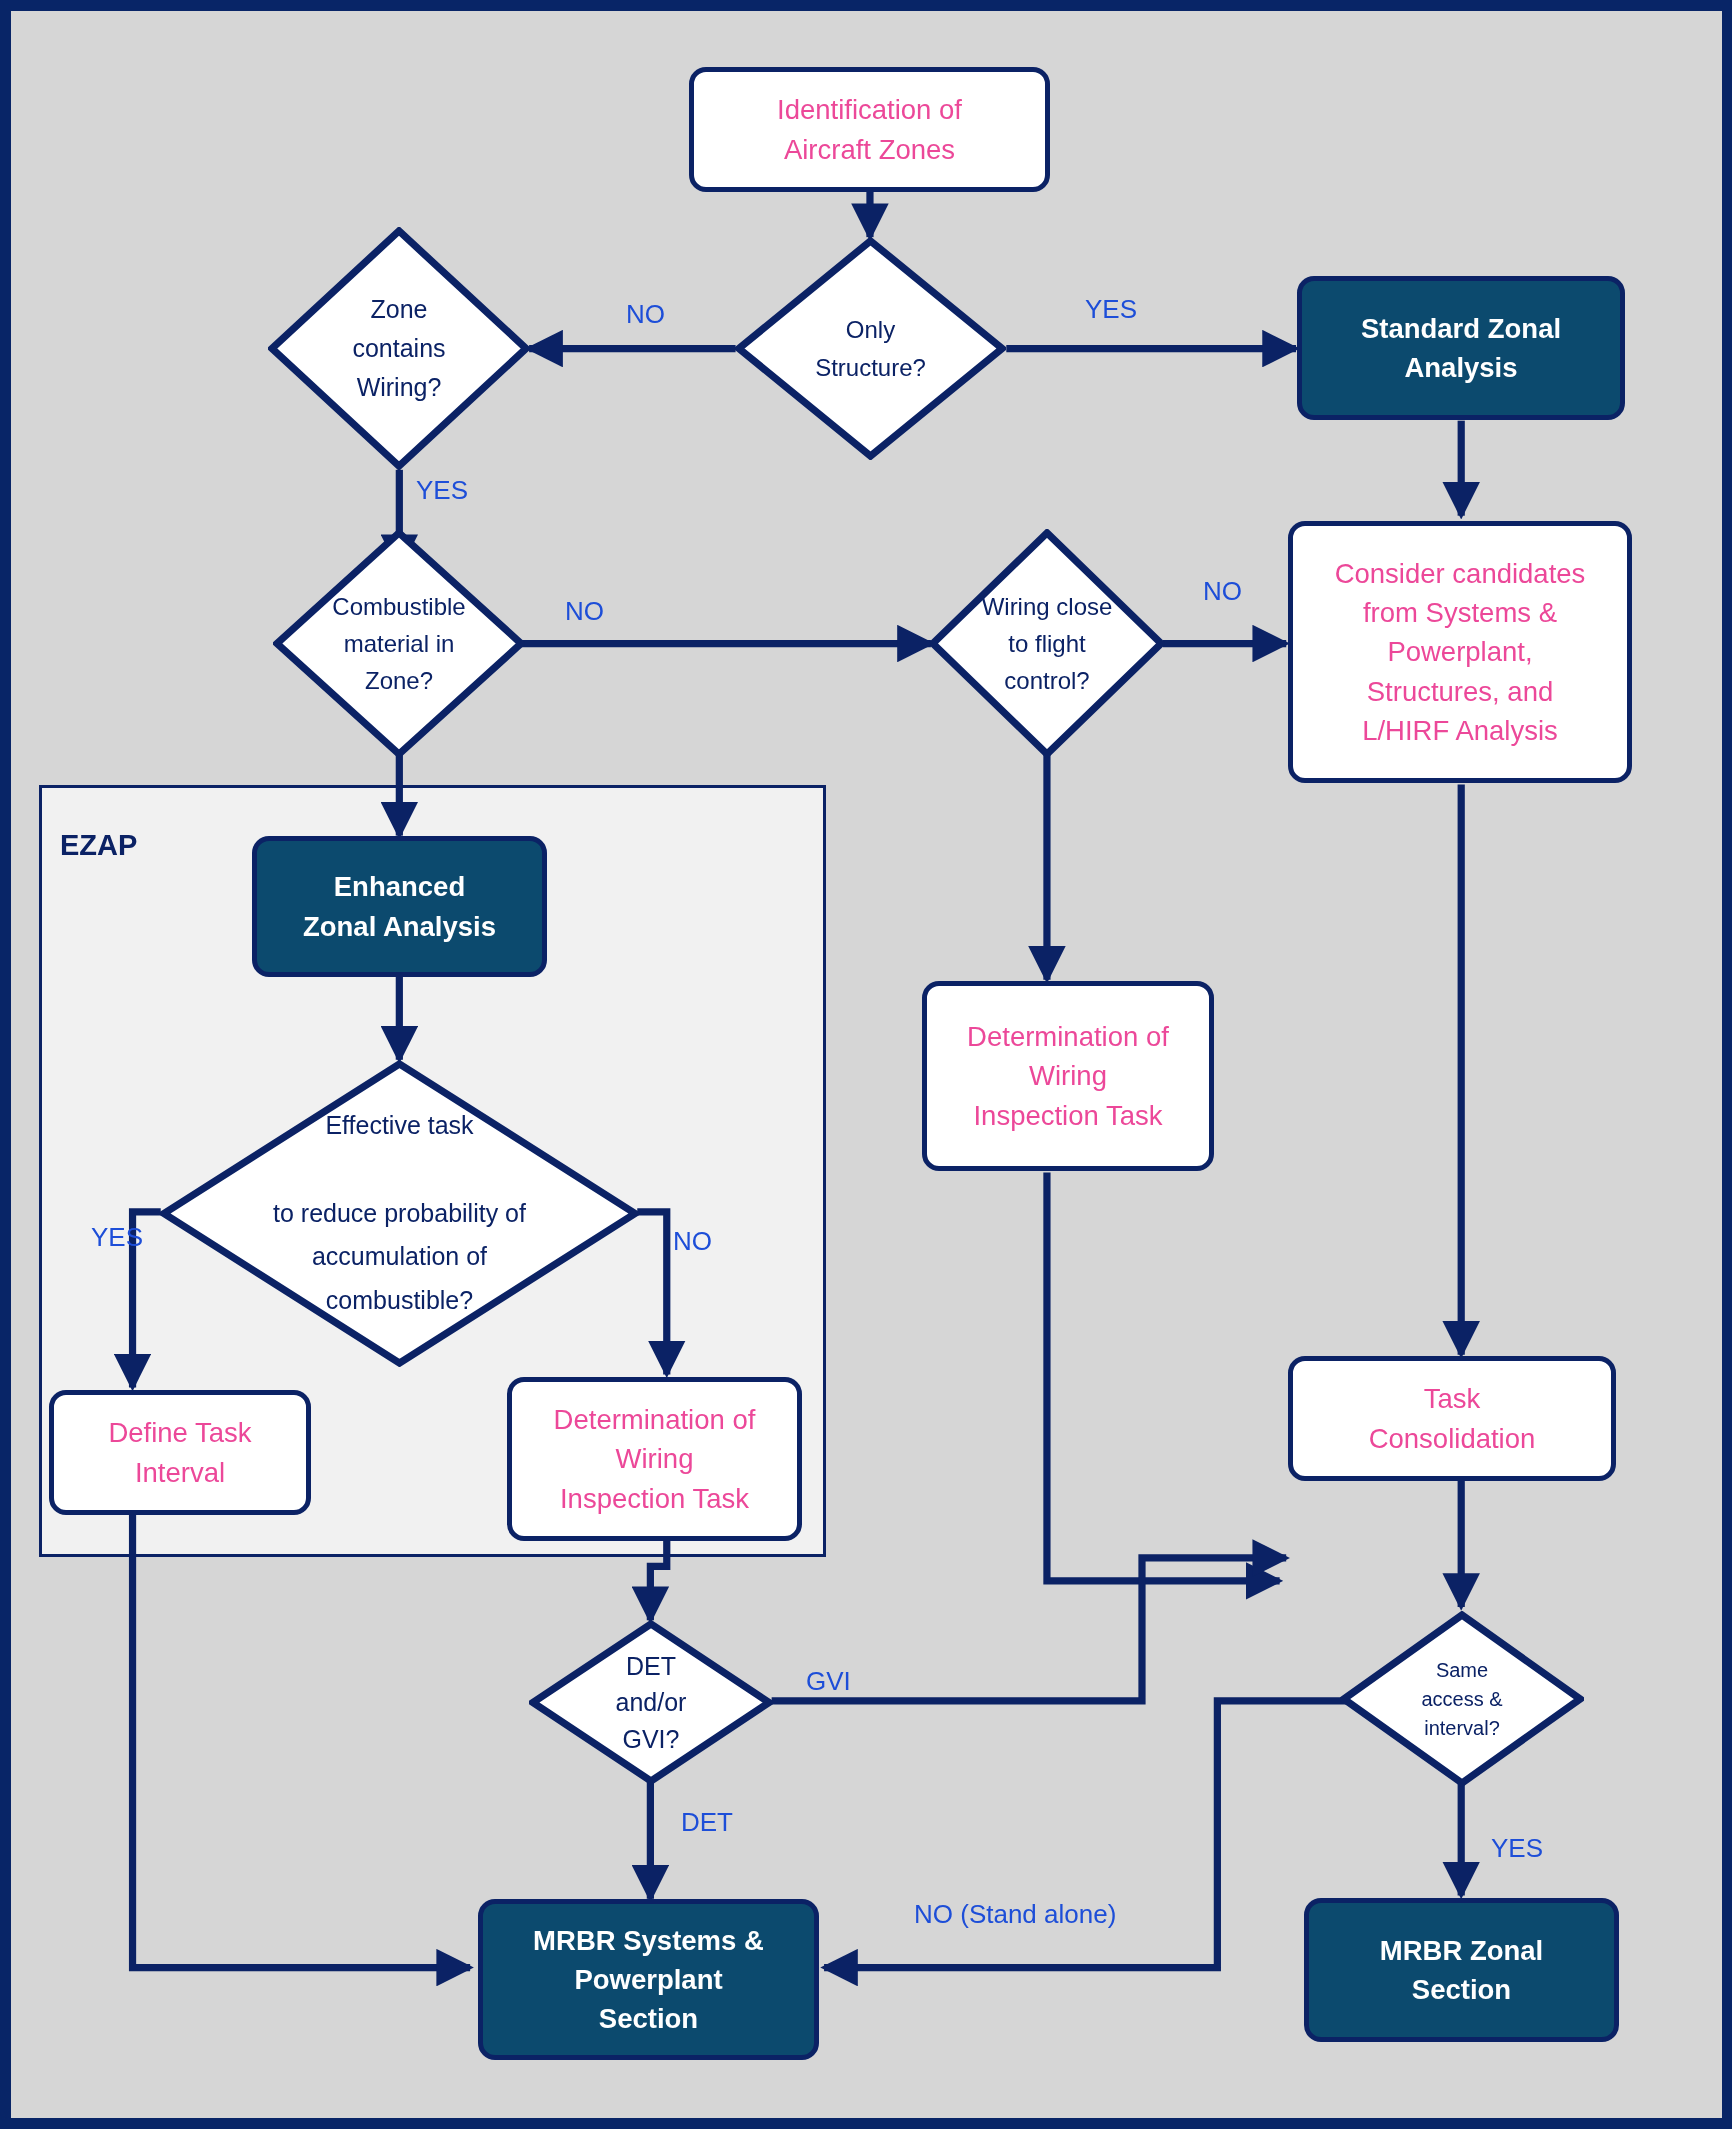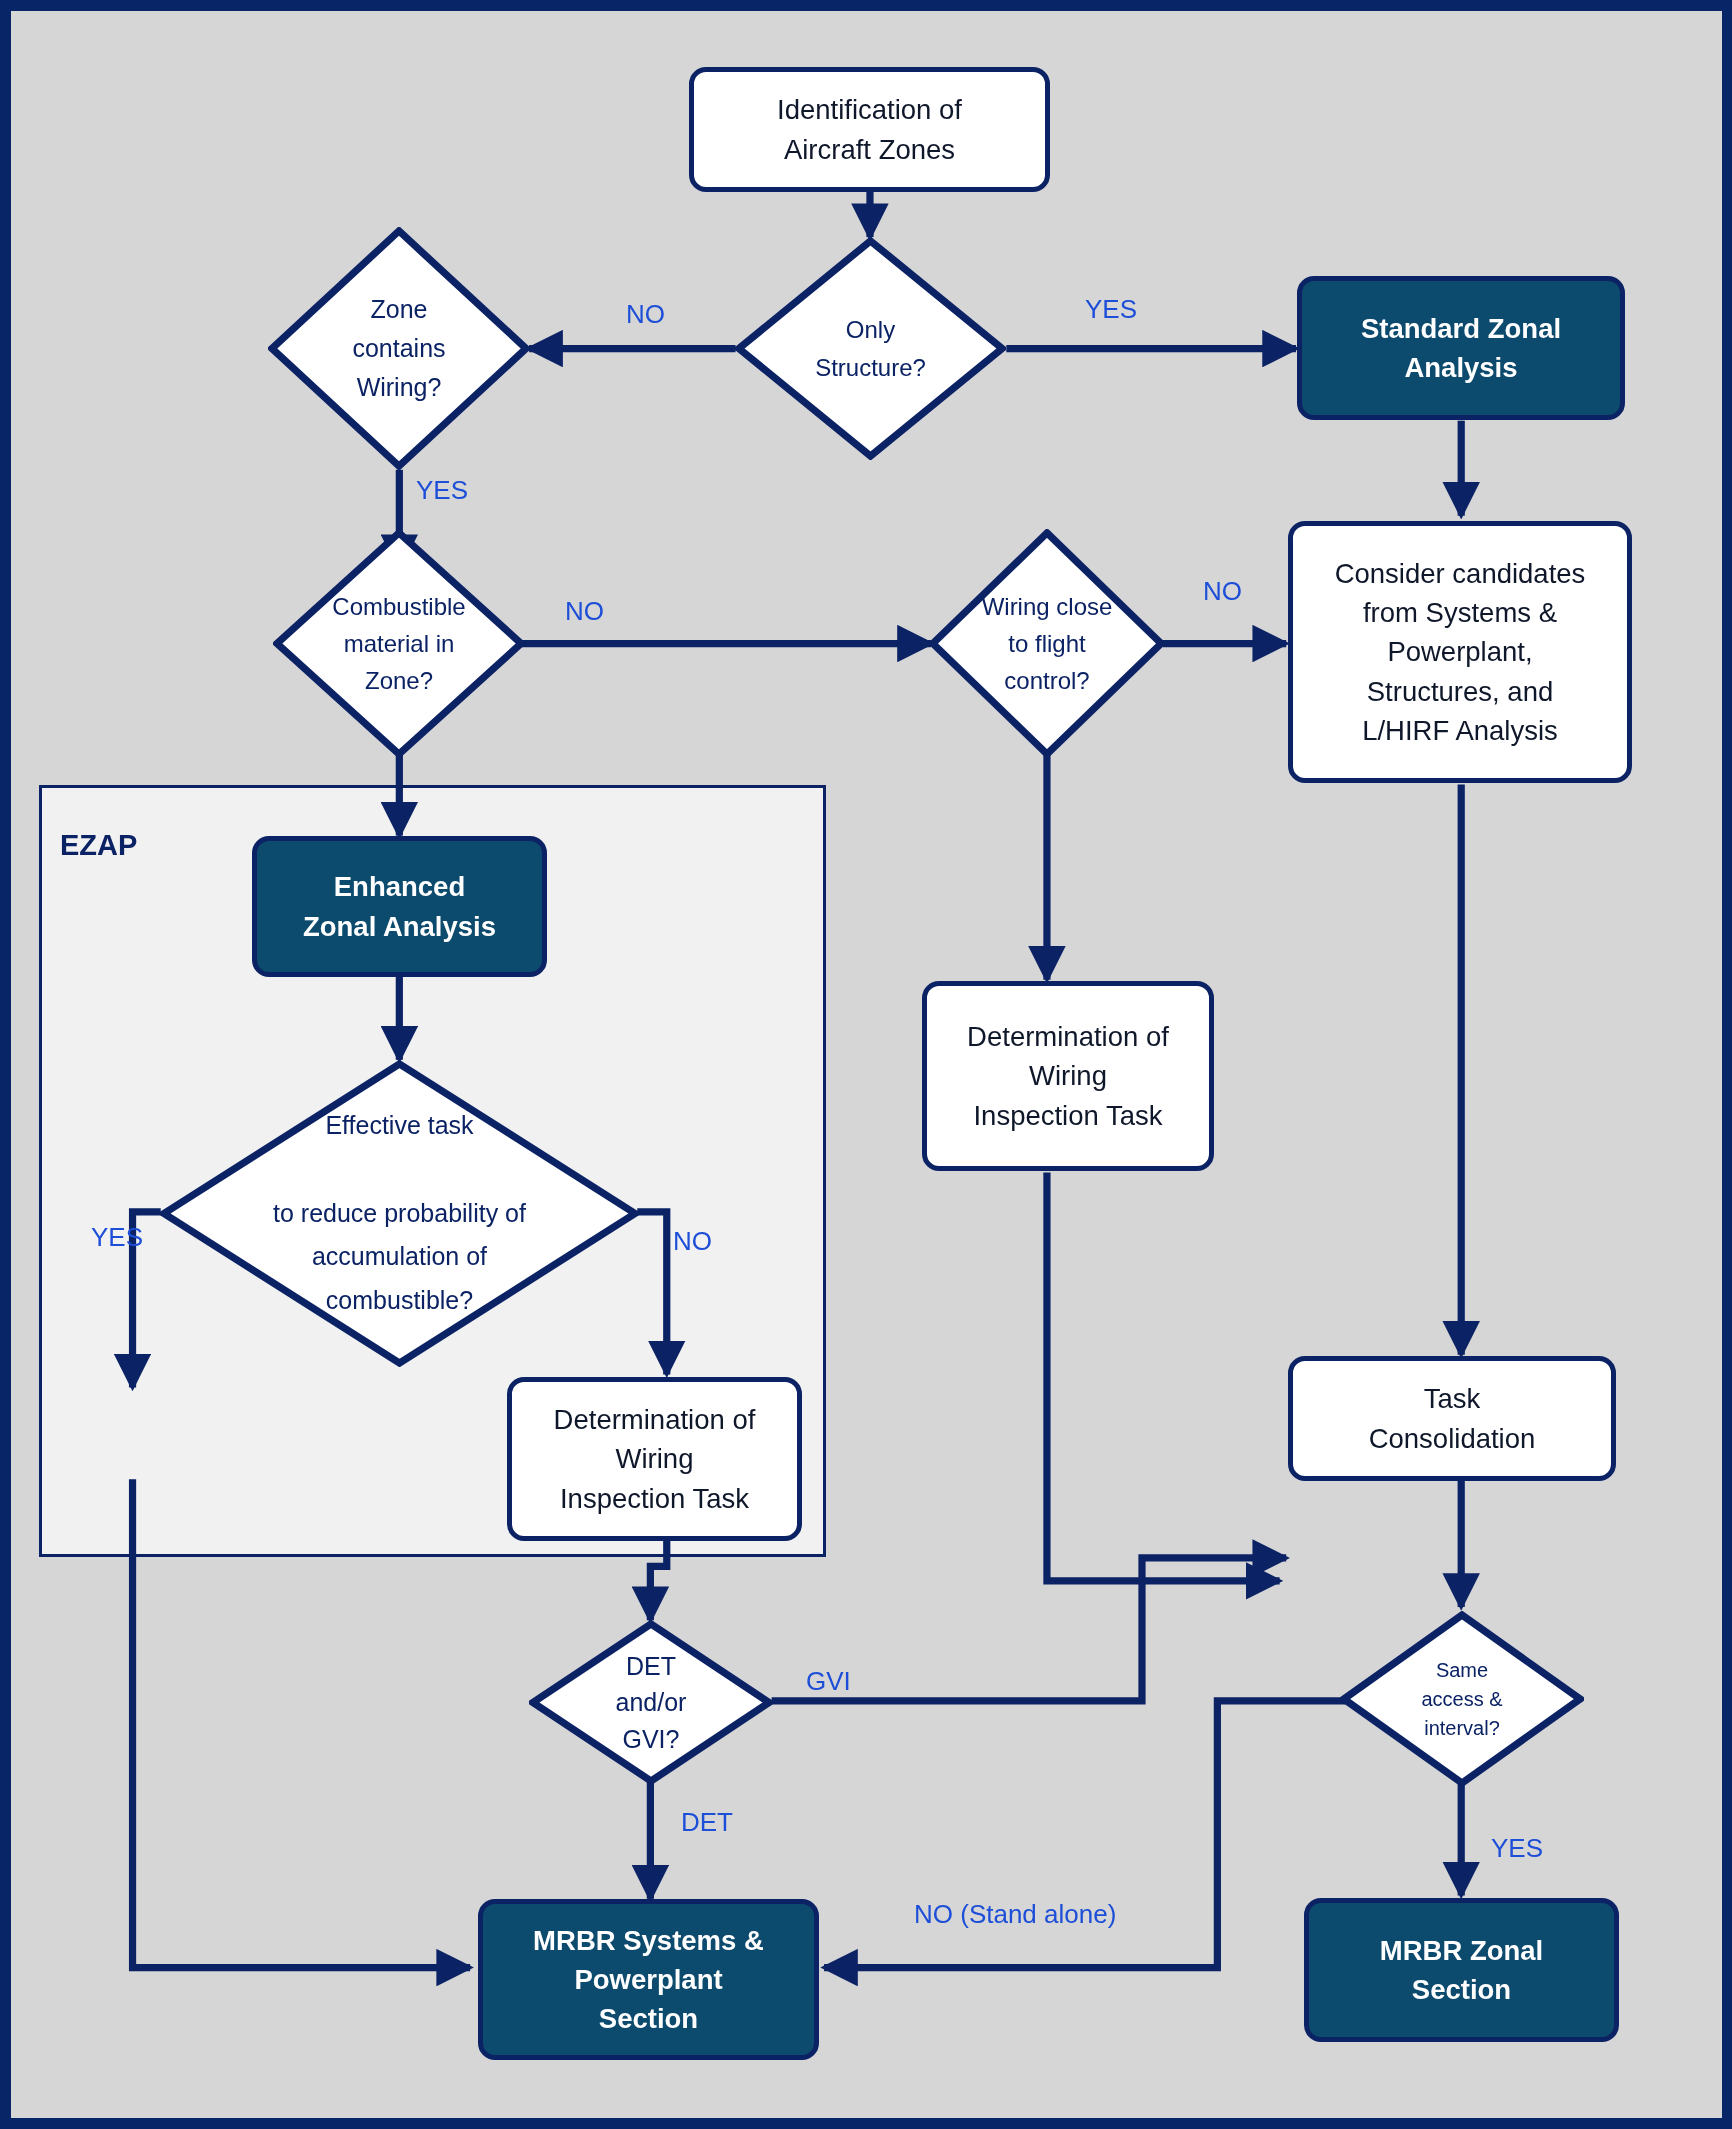--- a/index.html
+++ b/index.html
@@ -25,21 +25,21 @@
     pointer-events: none;
   }
   
   .node {
     position: absolute;
     display: flex;
     align-items: center;
     justify-content: center;
     text-align: center;
     box-sizing: border-box;
-    color: #0f172a;
+    color: #ec4899;
     line-height: 1.42;
   }
   .box {
     background: #ffffff;
     border: 5.9px solid #0b2265;
     border-radius: 17px;
     font-size: 27.5px;
     padding: 5.2px 9.2px;
   }
   .box-filled {
@@ -223,20 +223,24 @@
     <svg class="diamond-shape" viewBox="0 0 730 468" preserveAspectRatio="none">
       <polygon points="365,6 724,234 365,462 6,234" fill="#ffffff" stroke="#0b2265" stroke-width="11"></polygon>
     </svg>
     <div class="diamond-label" style="white-space:pre-line; font-size:25px; line-height:1.75;">Effective task
 
 to reduce probability of
 accumulation of
 combustible?</div>
   </div>
 
+  <div class="node box" style="left:38px; top:1379px; width:262px; height:125px;">
+    <span style="white-space:pre-line;">Define Task
+Interval</span>
+  </div>
 
   <div class="node box" style="left:496px; top:1366px; width:295px; height:164px;">
     <span style="white-space:pre-line;">Determination of
 Wiring
 Inspection Task</span>
   </div>
 
   <div class="node box" style="left:1277px; top:1345px; width:328px; height:125px;">
     <span style="white-space:pre-line;">Task
 Consolidation</span>

